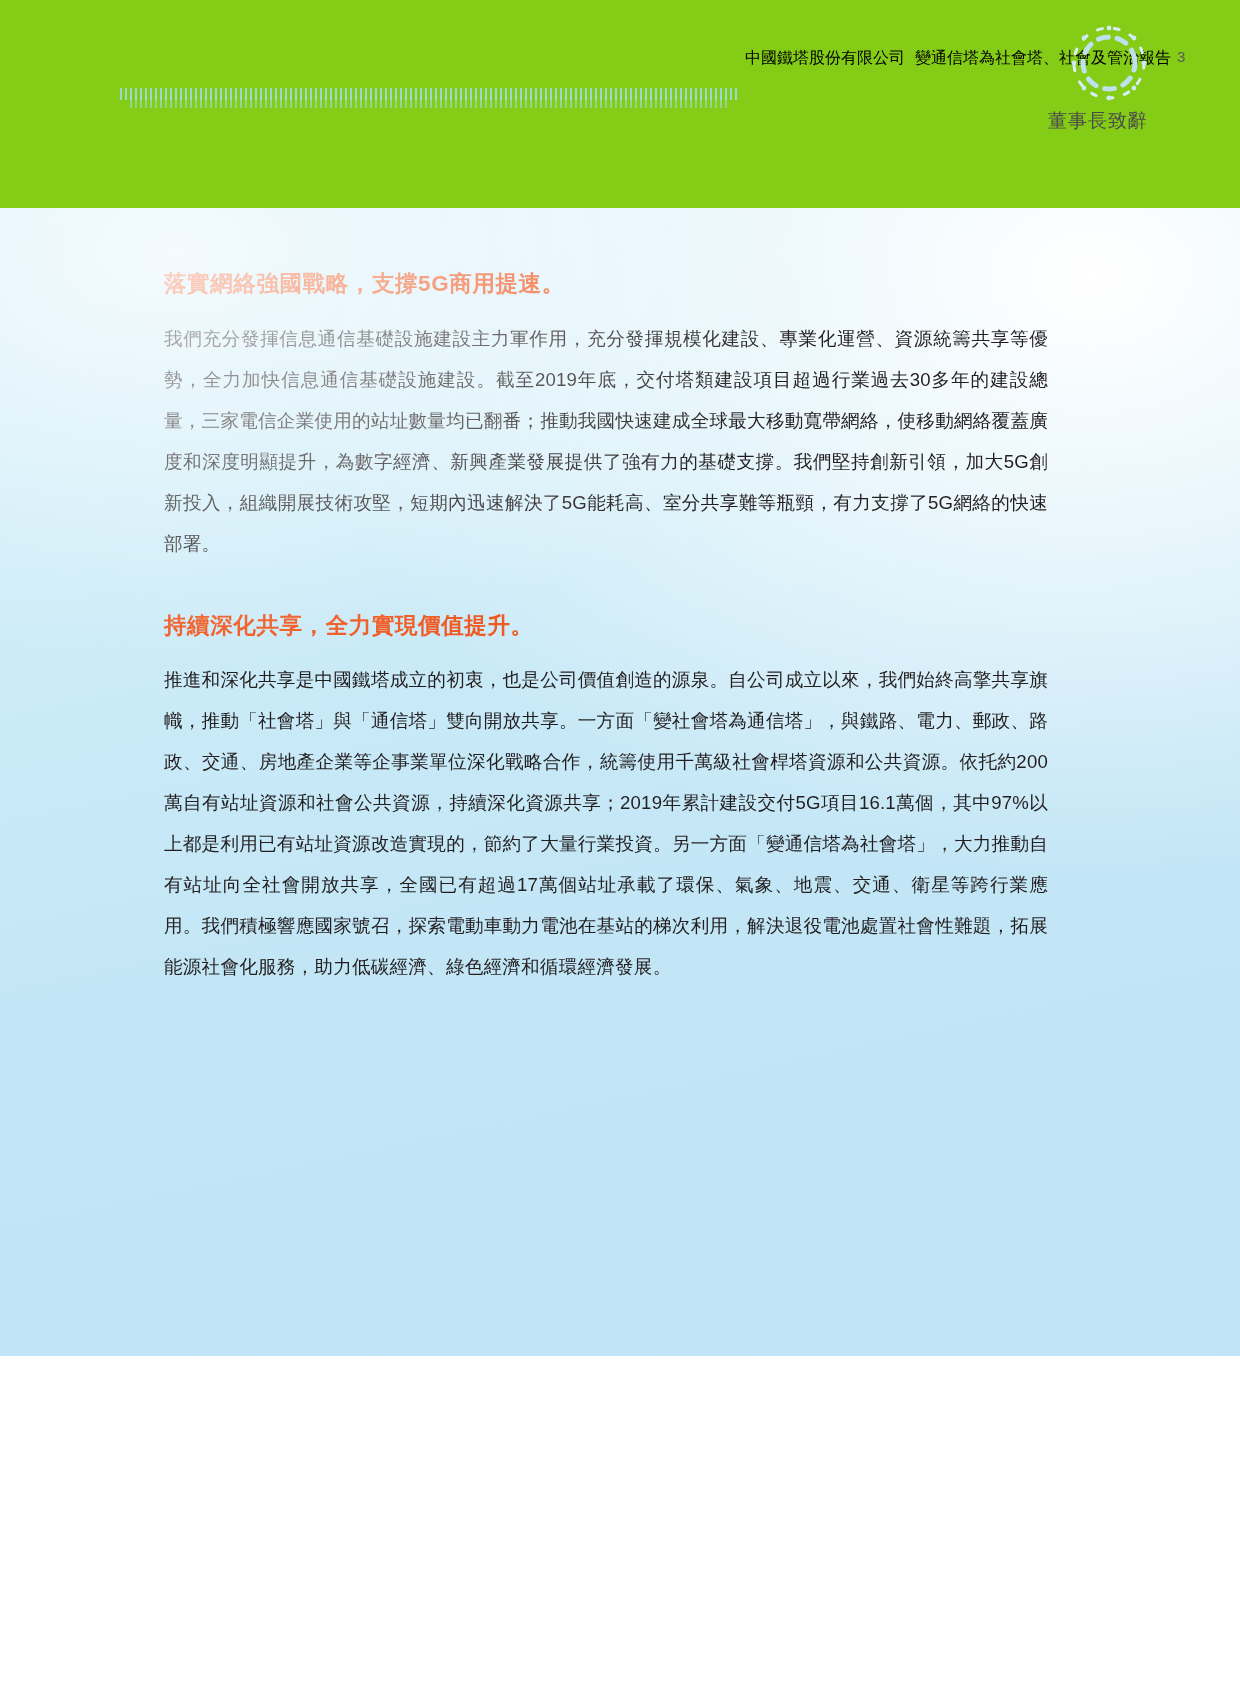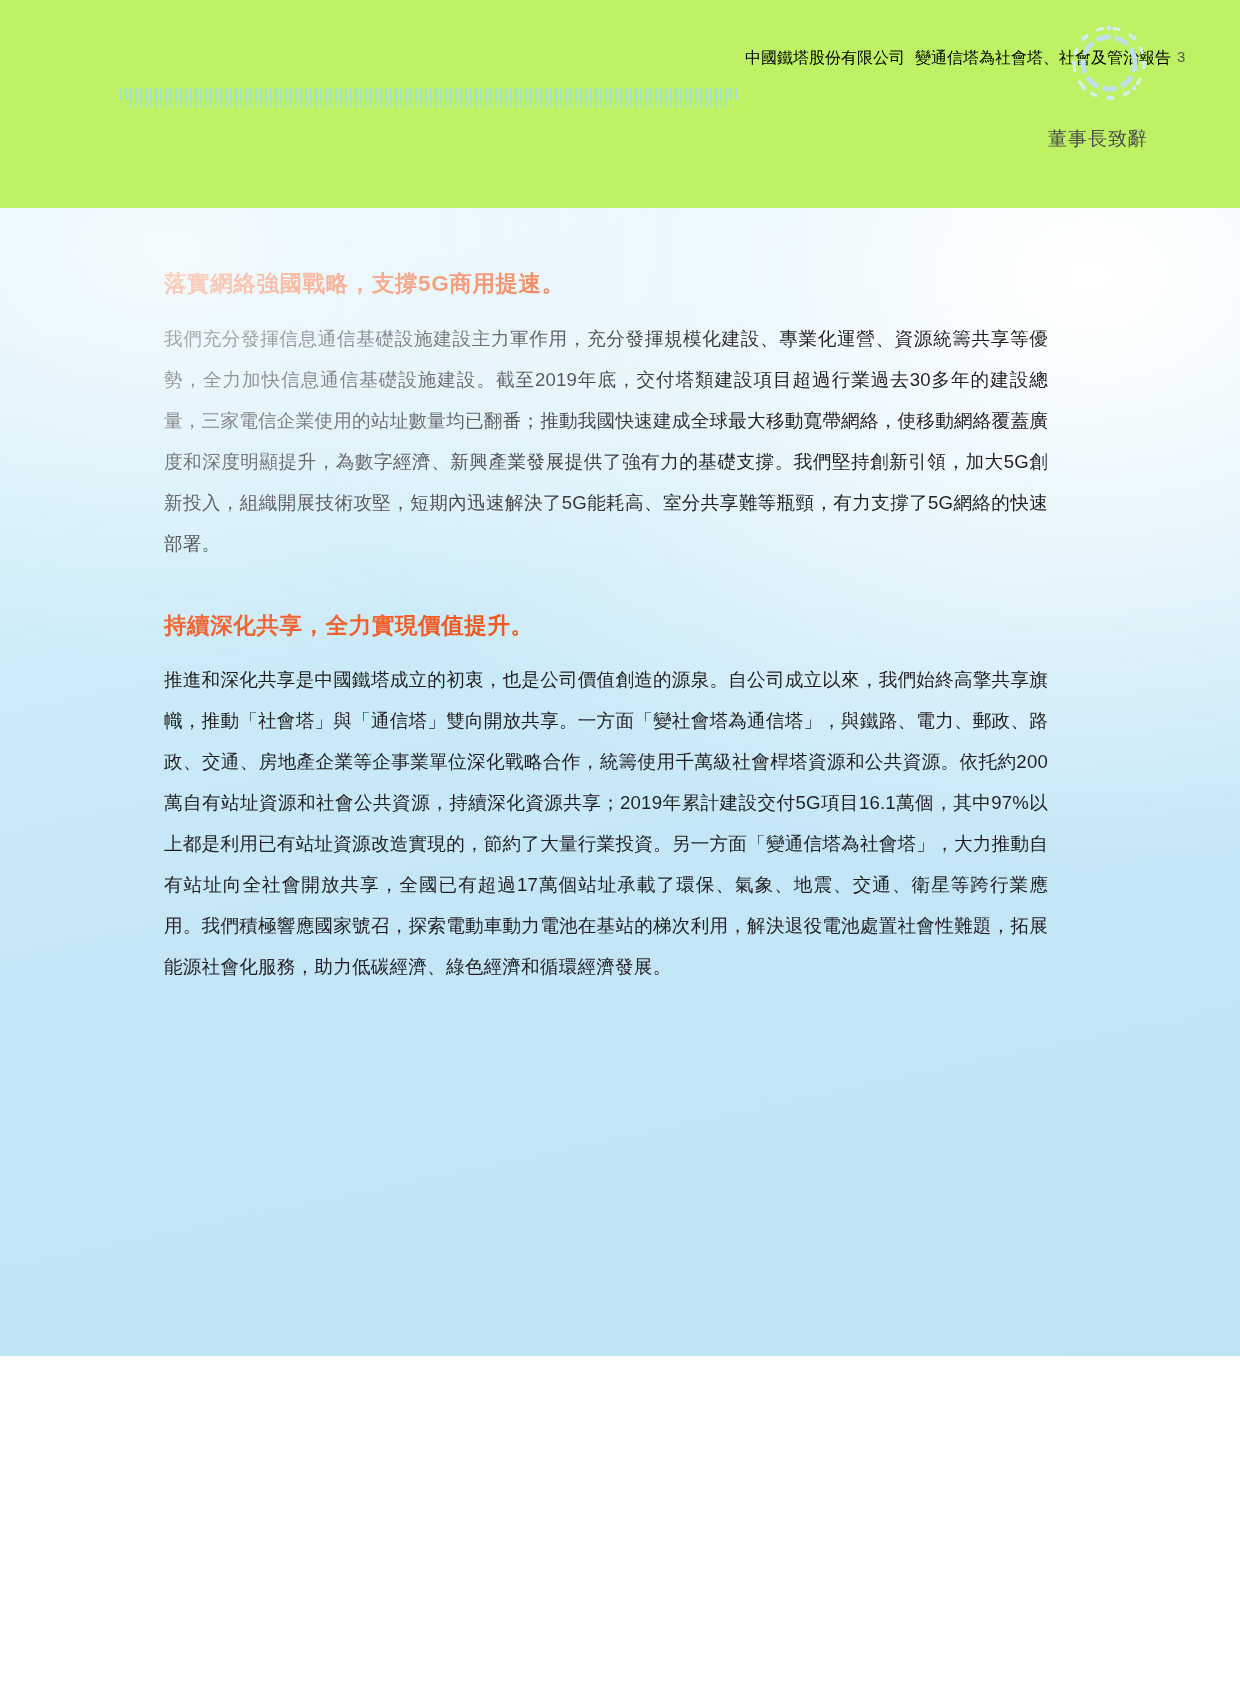--- a/index.html
+++ b/index.html
@@ -16,21 +16,21 @@
     font-family: "Liberation Sans", sans-serif;
   }
 
   
   .header {
     position: absolute;
     left: 0;
     top: 0;
     width: 1240px;
     height: 265px;
-    background: #bef264;
+    background: #84cc16;
   }
   .header-line {
     position: absolute;
     left: 745px;
     top: 48px;
     display: flex;
     align-items: baseline;
     gap: 10px;
     white-space: nowrap;
   }
@@ -68,21 +68,21 @@
     left: 1068px;
     top: 22px;
     width: 82px;
     height: 82px;
   }
   .logo-mark svg { display:block; }
 
   .section-label {
     position: absolute;
     right: 92px;
-    top: 126px;
+    top: 108px;
     font-size: 19px;
     color: #4b4b4b;
     letter-spacing: 1px;
   }
 
   
   .body-panel {
     position: absolute;
     left: 0;
     top: 208px;

